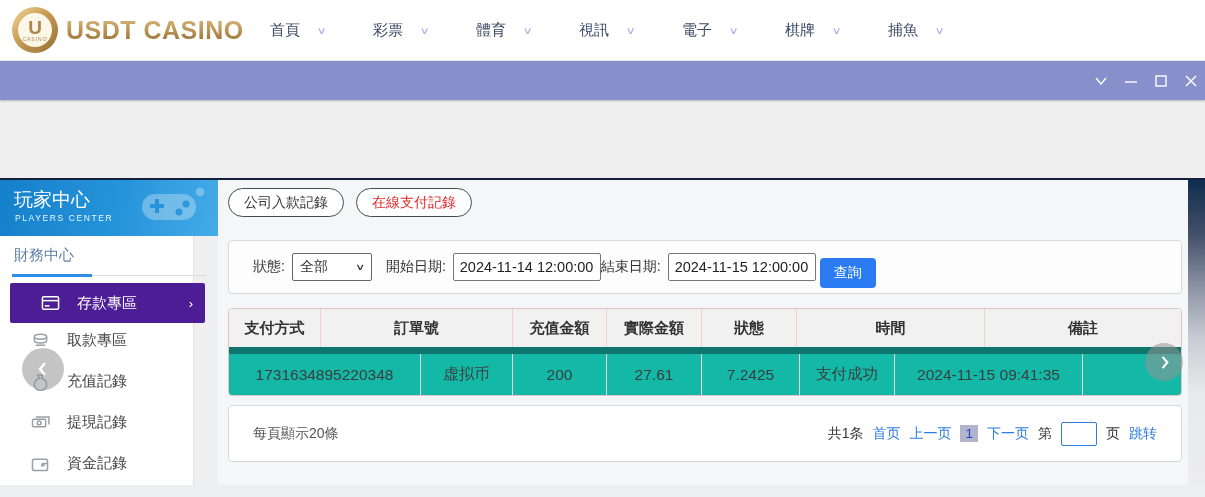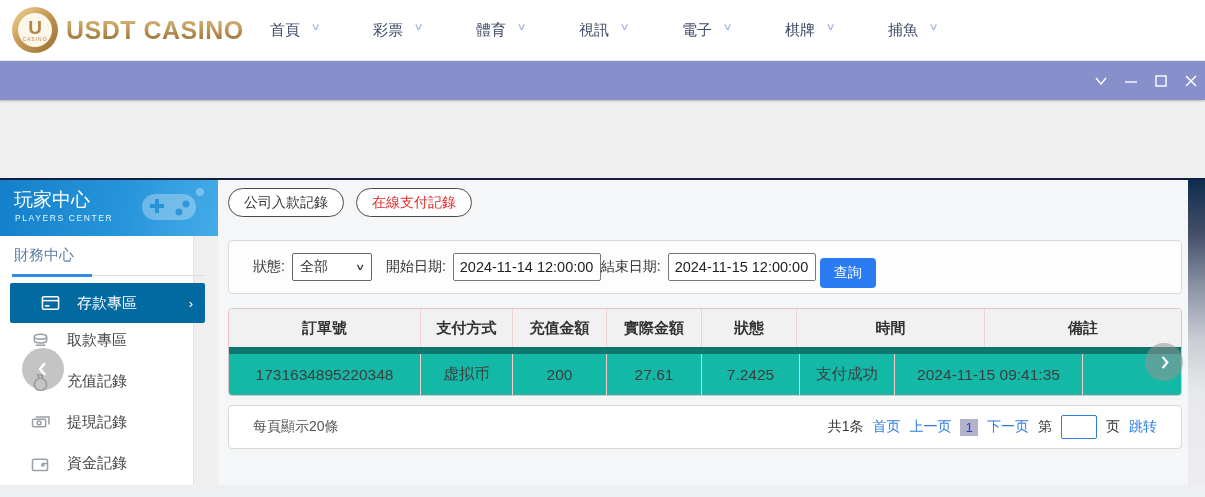--- a/index.html
+++ b/index.html
@@ -10,21 +10,21 @@
   .site-header { position:absolute; left:0; top:0; width:1205px; height:61px; background:#ffffff; border-bottom:1px solid #ececec; }
   .logo { position:absolute; left:12px; top:7px; display:flex; align-items:center; gap:8px; cursor:pointer; }
   .logo-coin { width:46px; height:46px; border-radius:50%; background:linear-gradient(135deg,#f3d996 0%,#c59a55 45%,#96702f 100%); display:flex; align-items:center; justify-content:center; }
   .logo-coin-inner { width:34px; height:34px; border-radius:50%; background:#fdf7ea; display:flex; flex-direction:column; align-items:center; justify-content:center; }
   .logo-u { font-size:19px; font-weight:bold; color:#b2854a; line-height:17px; }
   .logo-coin-sub { font-size:5px; letter-spacing:1px; color:#b2854a; }
   .logo-text { font-size:25px; font-weight:800; letter-spacing:.5px;
     background:linear-gradient(180deg,#dcbd80 0%,#b78e50 55%,#8d6930 100%);
     -webkit-background-clip:text; background-clip:text; color:transparent; }
   .main-nav { position:absolute; left:270px; top:0; height:61px; display:flex; align-items:center; }
-  .nav-item { width:103px; display:flex; gap:12px; font-size:15px; color:#3d4a66; cursor:pointer; }
+  .nav-item { width:103px; display:flex; align-items:center; gap:18px; font-size:15px; color:#3d4a66; cursor:pointer; }
   .nav-chevron { color:#a9b5e4; font-size:10px; transform:scaleX(1.4); }
 
   
   .titlebar { position:absolute; left:0; top:61px; width:1205px; height:39px; background:#8890cb; box-shadow:0 1px 2px rgba(0,0,0,.25); }
   .win-controls { position:absolute; right:3px; top:0; height:39px; display:flex; align-items:center; gap:7px; }
   .win-btn { width:23px; height:23px; display:flex; align-items:center; justify-content:center; cursor:pointer; }
   .win-btn svg { stroke:#ffffff; stroke-width:1.4; fill:none; }
 
   
   .content-topline { position:absolute; left:0; top:178px; width:1205px; height:2px; background:#141f3d; }
@@ -34,21 +34,21 @@
 
   
   .sidebar { position:absolute; left:0; top:180px; width:194px; height:305px; background:#ffffff; border-right:1px solid #e3e3e3; }
   .sb-header { position:absolute; left:0; top:0; width:218px; height:56px; background:linear-gradient(100deg,#1480cb 0%,#2694da 55%,#45abe8 100%); overflow:hidden; }
   .sb-title { position:absolute; left:14px; top:7px; font-size:19px; color:#ffffff; }
   .sb-subtitle { position:absolute; left:15px; top:33px; font-size:8.5px; letter-spacing:1.6px; color:#eaf6ff; }
   .sb-gamepad { position:absolute; right:8px; top:4px; opacity:.3; }
   .sb-section { position:absolute; left:14px; top:66px; font-size:15px; color:#5d80a9; }
   .sb-divider-gray { position:absolute; left:12px; top:95px; width:194px; height:1px; background:#dddddd; }
   .sb-divider-blue { position:absolute; left:12px; top:94px; width:80px; height:3px; background:#2e8ee3; }
-  .sb-item-active { position:absolute; left:10px; top:103px; width:195px; height:40px; background:#0369a1; border-radius:2px;
+  .sb-item-active { position:absolute; left:10px; top:103px; width:195px; height:40px; background:#4c1d95; border-radius:2px;
     display:flex; align-items:center; padding-left:30px; cursor:pointer; }
   .sb-item-active .sb-label { color:#ffffff; font-size:15px; margin-left:17px; }
   .sb-item-active .sb-arrow { position:absolute; right:12px; color:#ffffff; font-size:13px; }
   .sb-list { position:absolute; left:0; top:140px; width:218px; }
   .sb-item { height:41px; display:flex; align-items:center; padding-left:30px; cursor:pointer; }
   .sb-item .sb-label { color:#444444; font-size:15px; margin-left:17px; }
   .sb-icon { width:20px; height:20px; display:flex; align-items:center; justify-content:center; }
   .sb-icon svg { stroke:#9aa0a6; fill:none; stroke-width:1.6; }
   .sb-item-active .sb-icon svg { stroke:#ffffff; }
 
@@ -75,21 +75,21 @@
   .table-panel { position:absolute; left:10px; top:128px; width:954px; background:#ffffff; border:1px solid #e2c3c3; border-radius:4px; overflow:hidden; }
   .tr { display:flex; }
   .thead { height:38px; background:#f1f1f1; }
   .tbody-row { height:48px; background:#14b8a6; border-top:7px solid #0f766e;justify-content:center; }
   .th, .td { display:flex; align-items:center; justify-content:center; border-right:1px solid #f2cfcf; }
   .th { font-weight:bold; font-size:15px; color:#333333; }
   .td { font-size:15.5px; color:#3d3d3d; }
   .c0{flex:0 0 192px} .c1{flex:0 0 92px} .c2{flex:0 0 94px} .c3{flex:0 0 95px}
   .c4{flex:0 0 98px} .c5{flex:0 0 95px} .c6{flex:0 0 188px} .c7{flex:1; border-right:none}
 
-  .pager-panel { position:absolute; left:10px; top:225px; width:954px; height:44px; background:#ffffff; border:1px solid #d9d9d9; border-radius:4px;
+  .pager-panel { position:absolute; left:10px; top:225px; width:954px; height:57px; background:#ffffff; border:1px solid #d9d9d9; border-radius:4px;
     display:flex; align-items:center; justify-content:space-between; padding:0 24px; font-size:14px; }
   .per-page { color:#555555; }
   .pager-right { display:flex; align-items:center; gap:9px; }
   .pg-text { color:#333333; }
   .pg-link { color:#2f7ce5; cursor:pointer; }
   .pg-current { background:#b3b3cc; color:#2743c6; padding:1px 5px; font-size:13.5px; }
   .pg-input { width:36px; height:24px; border:1px solid #2f7ce5; border-radius:2px; background:#ffffff; }
 </style>
 </head>
 <body>
@@ -260,22 +260,22 @@
       </div>
       <span class="flt-label">開始日期:</span>
       <input class="flt-input" type="text" value="2024-11-14 12:00:00" style="">
       <span class="flt-label">結束日期:</span>
       <input class="flt-input" type="text" value="2024-11-15 12:00:00" style="">
       <button class="query-btn">查詢</button>
     </div>
 
     <div class="table-panel">
       <div class="tr thead">
+        <div class="th c1">支付方式</div>
         <div class="th c0">訂單號</div>
-        <div class="th c1">支付方式</div>
         <div class="th c2">充值金額</div>
         <div class="th c3">實際金額</div>
         <div class="th c5">狀態</div>
         <div class="th c6">時間</div>
         <div class="th c7">備註</div>
       </div>
       <div class="tr tbody-row">
         <div class="td c0">1731634895220348</div>
         <div class="td c1">虚拟币</div>
         <div class="td c2">200</div>

